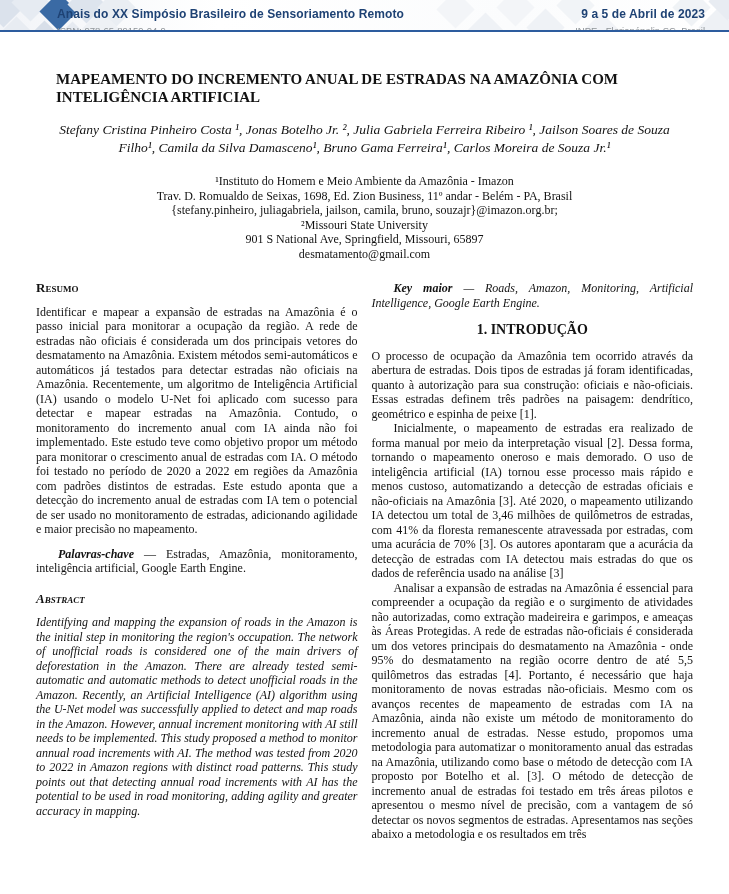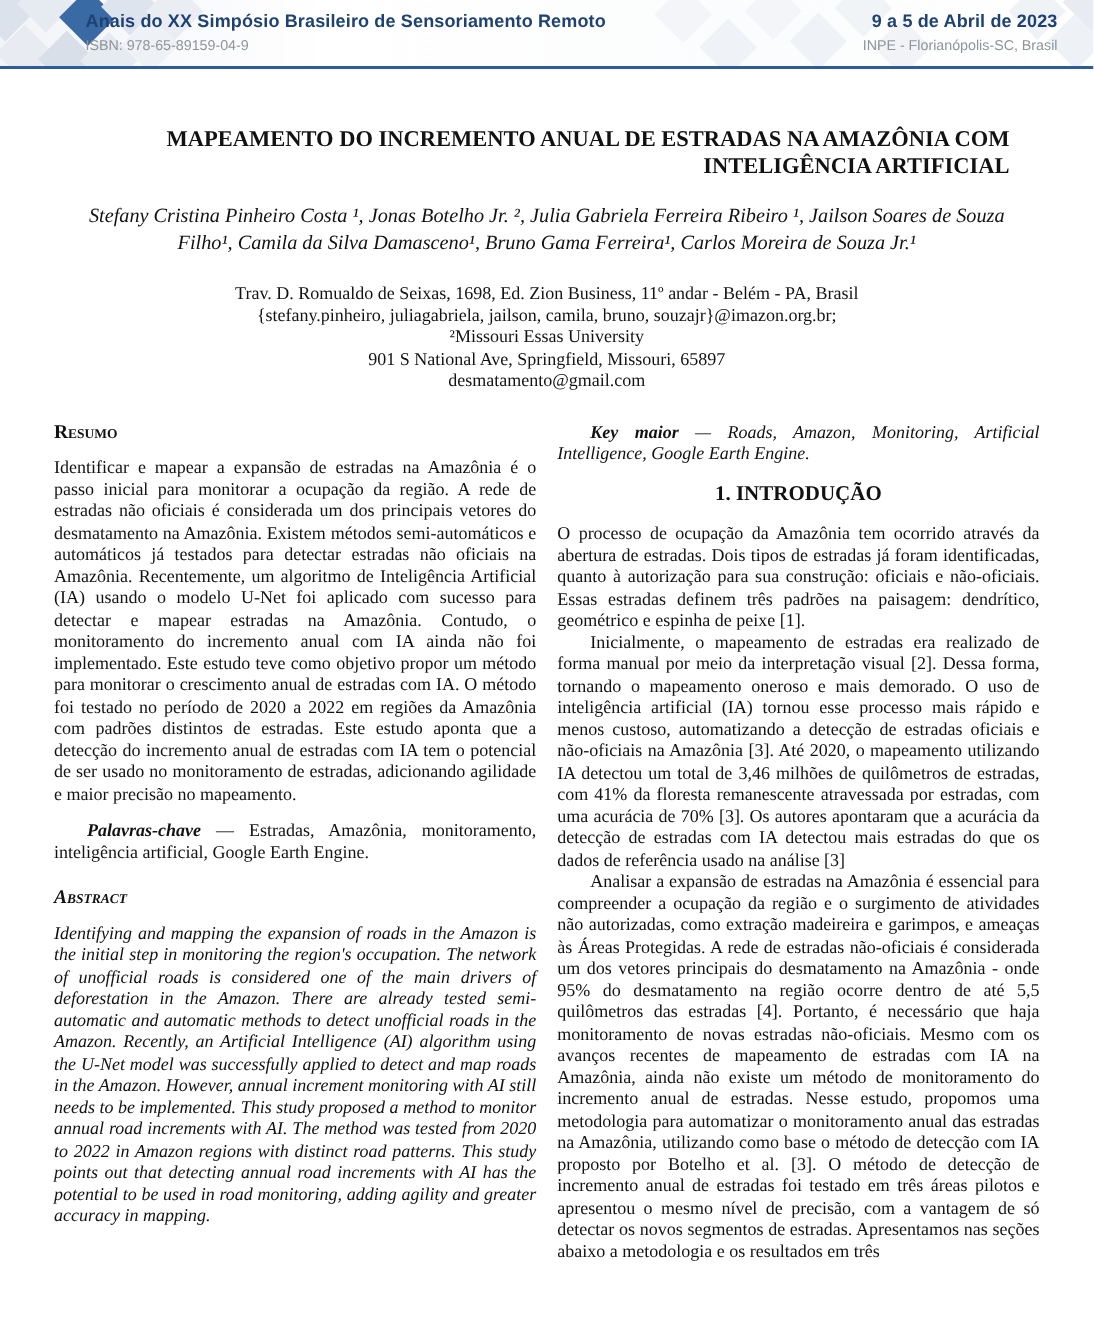--- a/index.html
+++ b/index.html
@@ -10,36 +10,36 @@
     --body-text:#121212;
   }
   *{box-sizing:border-box;}
   html,body{margin:0;padding:0;}
   body{
     width:729px;height:894px;overflow:hidden;background:#ffffff;
     font-family:"Liberation Serif", serif;color:var(--body-text);
   }
   
   .banner{
-    position:relative;height:46px;border-bottom:2px solid var(--accent);
+    position:relative;height:32px;border-bottom:2px solid var(--accent);
     background:linear-gradient(to right,#f2f4f8 0%,#ffffff 30%,#fbfcfd 70%,#ffffff 100%);
     overflow:hidden;
   }
   .diamond{position:absolute;width:27px;height:27px;transform:rotate(45deg);}
   .banner-inner{
     position:relative;z-index:2;display:flex;justify-content:space-between;
     align-items:flex-start;padding:7px 24px 0 57px;
     font-family:"Liberation Sans", sans-serif;
   }
   .b-title{font-weight:bold;font-size:12px;color:var(--header-text);letter-spacing:.1px;}
   .b-sub{font-size:9.5px;color:var(--muted);margin-top:4px;}
   .b-right{text-align:right;}
   
   .paper-title{
-    margin:38px 56px 0;text-align:right;font-weight:bold;
+    margin:38px 56px 0;text-align:left;font-weight:bold;
     font-size:15px;line-height:18px;
   }
   .authors{
     margin:15px 40px 0;text-align:center;font-style:italic;
     font-size:13.5px;line-height:18px;
   }
   .affils{margin-top:17px;text-align:center;font-size:12px;line-height:14.5px;}
   
   .cols{
     display:flex;gap:14px;padding:0 36px;margin-top:20px;
@@ -103,23 +103,24 @@
 
 <main>
   <h1 class="paper-title">
     <span>MAPEAMENTO DO INCREMENTO ANUAL  DE ESTRADAS NA AMAZÔNIA COM</span><br>
     <span>INTELIGÊNCIA ARTIFICIAL</span>
   </h1>
 
   <div class="authors">Stefany Cristina Pinheiro Costa ¹, Jonas Botelho Jr. ², Julia Gabriela Ferreira Ribeiro ¹, Jailson Soares de Souza Filho¹, Camila da Silva Damasceno¹, Bruno Gama Ferreira¹, Carlos Moreira de Souza Jr.¹</div>
 
   <div class="affils">
+    <div>¹Instituto do Homem e Meio Ambiente da Amazônia - Imazon</div>
     <div>Trav. D. Romualdo de Seixas, 1698, Ed. Zion Business, 11º andar - Belém - PA, Brasil</div>
     <div>{stefany.pinheiro, juliagabriela, jailson, camila, bruno, souzajr}@imazon.org.br;</div>
-    <div>²Missouri Essas University</div>
+    <div>²Missouri State University</div>
     <div>901 S National Ave, Springfield, Missouri, 65897</div>
     <div>desmatamento@gmail.com</div>
   </div>
 
   <div class="cols">
 
     <div class="col">
       <h2 class="sec-heading">Resumo</h2>
       <p>Identificar e mapear a expansão de estradas na Amazônia é o passo inicial para monitorar a ocupação da região. A rede de estradas não oficiais é considerada um dos principais vetores do desmatamento na Amazônia. Existem métodos semi-automáticos e automáticos já testados para detectar estradas não oficiais na Amazônia. Recentemente, um algoritmo de Inteligência Artificial (IA) usando o modelo U-Net foi aplicado com sucesso para detectar e mapear estradas na Amazônia. Contudo, o monitoramento do incremento anual com IA ainda não foi implementado. Este estudo teve como objetivo propor um método para monitorar o crescimento anual de estradas com IA. O método foi testado no período de 2020 a 2022 em regiões da Amazônia com padrões distintos de estradas. Este estudo aponta que a detecção do incremento anual de estradas com IA tem o potencial de ser usado no monitoramento de estradas, adicionando agilidade e maior precisão no mapeamento.</p>
       <p class="kw">

